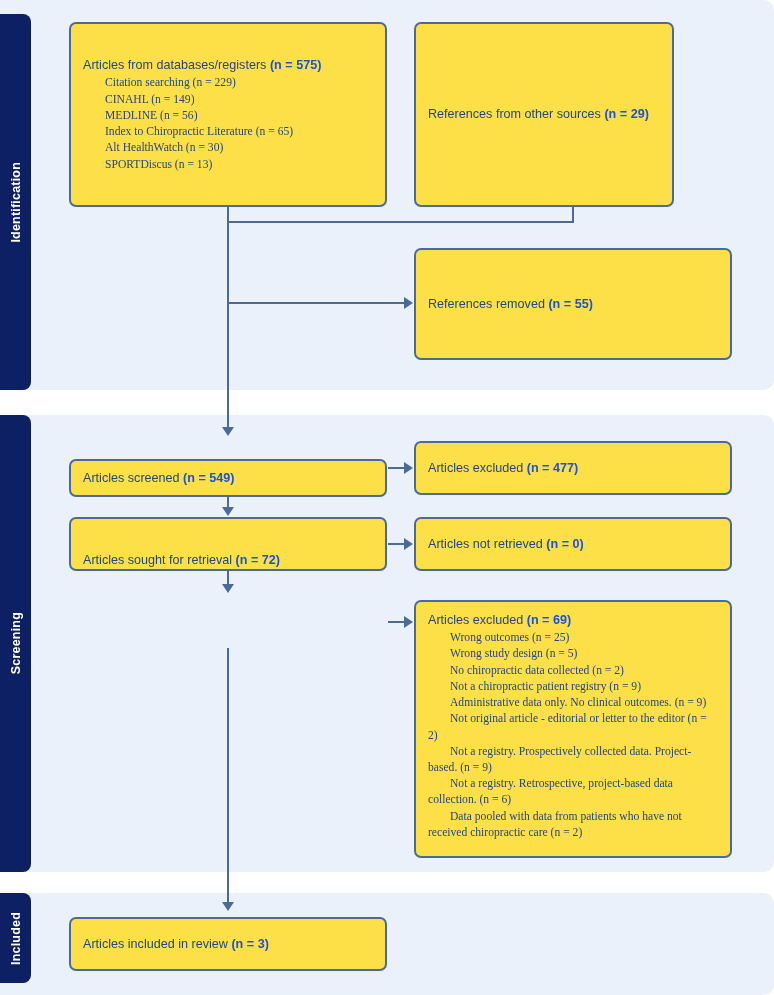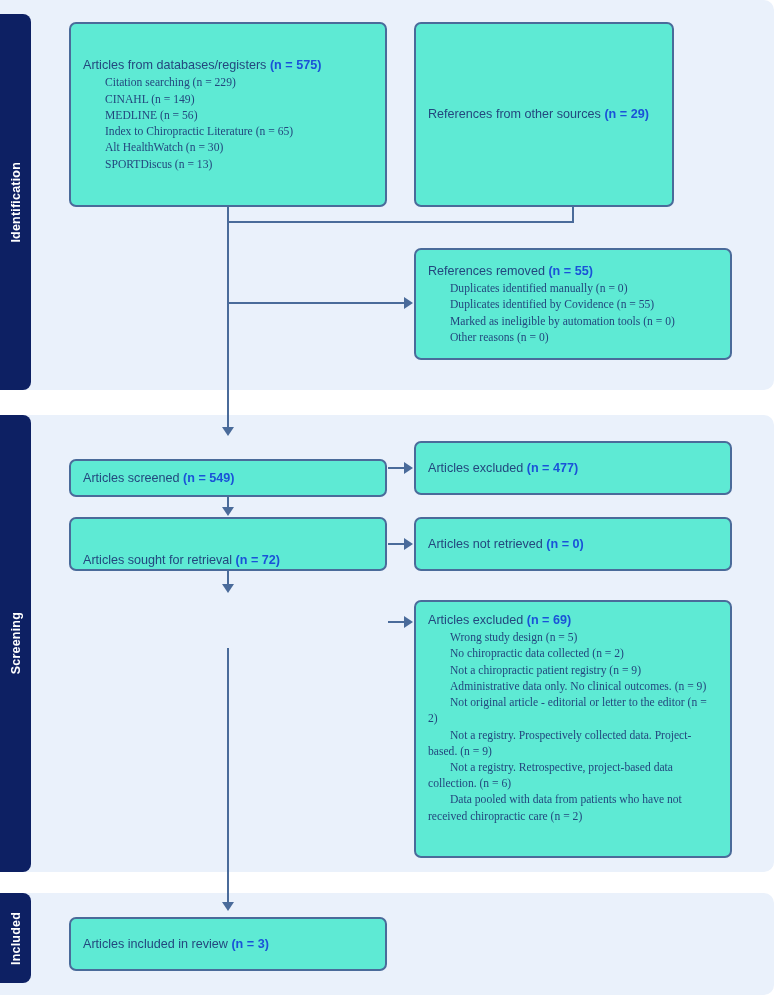--- a/index.html
+++ b/index.html
@@ -49,21 +49,21 @@
     letter-spacing: 0.2px;
     white-space: nowrap;
     writing-mode: vertical-rl;
     transform: rotate(180deg);
     font-family: "Liberation Sans", sans-serif;
   }
 
   
   .flow-box {
     position: absolute;
-    background: #5eead4;
+    background: #fde047;
     border: 2px solid #4a6b9a;
     border-radius: 7px;
     box-sizing: border-box;
     display: flex;
     flex-direction: column;
     justify-content: center;
   }
   .box-inner {
     padding: 0 12px;
   }
@@ -202,68 +202,63 @@
         <span>References from other sources </span><span class="count">(n = 29)</span>
       </div>
     </div>
   </div>
 
   <div class="flow-box" id="box-removed">
     <div class="box-inner">
       <div class="box-title">
         <span>References removed </span><span class="count">(n = 55)</span>
       </div>
+    </div>
+  </div>
+
+  <div class="flow-box" id="box-screened">
+    <div class="box-inner">
+      <div class="box-title">
+        <span>Articles screened </span><span class="count">(n = 549)</span>
+      </div>
+    </div>
+  </div>
+
+  <div class="flow-box" id="box-excluded1">
+    <div class="box-inner">
+      <div class="box-title">
+        <span>Articles excluded </span><span class="count">(n = 477)</span>
+      </div>
+    </div>
+  </div>
+
+  <div class="flow-box" id="box-sought">
+    <div class="box-inner">
+      <div class="box-title">
+        <span>Articles sought for retrieval </span><span class="count">(n = 72)</span>
+      </div>
+    </div>
+  </div>
+
+  <div class="flow-box" id="box-notretr">
+    <div class="box-inner">
+      <div class="box-title">
+        <span>Articles not retrieved </span><span class="count">(n = 0)</span>
+      </div>
+    </div>
+  </div>
+
+
+  <div class="flow-box" id="box-excluded2">
+    <div class="box-inner">
+      <div class="box-title">
+        <span>Articles excluded </span><span class="count">(n = 69)</span>
+      </div>
       <ul class="sub-list">
-        <li>Duplicates identified manually (n = 0)</li>
-        <li>Duplicates identified by Covidence (n = 55)</li>
-        <li>Marked as ineligible by automation tools (n = 0)</li>
-        <li>Other reasons (n = 0)</li>
-      </ul>
-    </div>
-  </div>
-
-  <div class="flow-box" id="box-screened">
-    <div class="box-inner">
-      <div class="box-title">
-        <span>Articles screened </span><span class="count">(n = 549)</span>
-      </div>
-    </div>
-  </div>
-
-  <div class="flow-box" id="box-excluded1">
-    <div class="box-inner">
-      <div class="box-title">
-        <span>Articles excluded </span><span class="count">(n = 477)</span>
-      </div>
-    </div>
-  </div>
-
-  <div class="flow-box" id="box-sought">
-    <div class="box-inner">
-      <div class="box-title">
-        <span>Articles sought for retrieval </span><span class="count">(n = 72)</span>
-      </div>
-    </div>
-  </div>
-
-  <div class="flow-box" id="box-notretr">
-    <div class="box-inner">
-      <div class="box-title">
-        <span>Articles not retrieved </span><span class="count">(n = 0)</span>
-      </div>
-    </div>
-  </div>
-
-
-  <div class="flow-box" id="box-excluded2">
-    <div class="box-inner">
-      <div class="box-title">
-        <span>Articles excluded </span><span class="count">(n = 69)</span>
-      </div>
-      <ul class="sub-list">
+        <li class="hang">Wrong outcomes (n = 25)</li>
         <li class="hang">Wrong study design (n = 5)</li>
         <li class="hang">No chiropractic data collected (n = 2)</li>
         <li class="hang">Not a chiropractic patient registry (n = 9)</li>
         <li class="hang">Administrative data only. No clinical outcomes. (n = 9)</li>
         <li class="hang">Not original article - editorial or letter to the editor (n = 2)</li>
         <li class="hang">Not a registry. Prospectively collected data. Project-based. (n = 9)</li>
         <li class="hang">Not a registry. Retrospective, project-based data collection. (n = 6)</li>
         <li class="hang">Data pooled with data from patients who have not received chiropractic care (n = 2)</li>
       </ul>
     </div>

